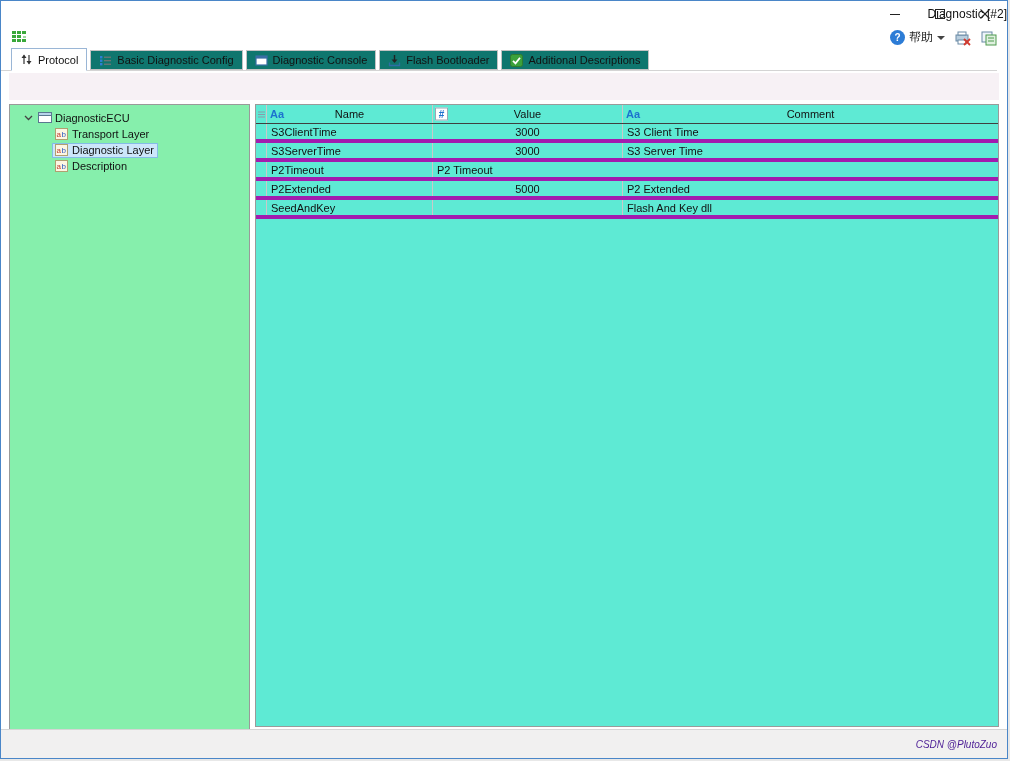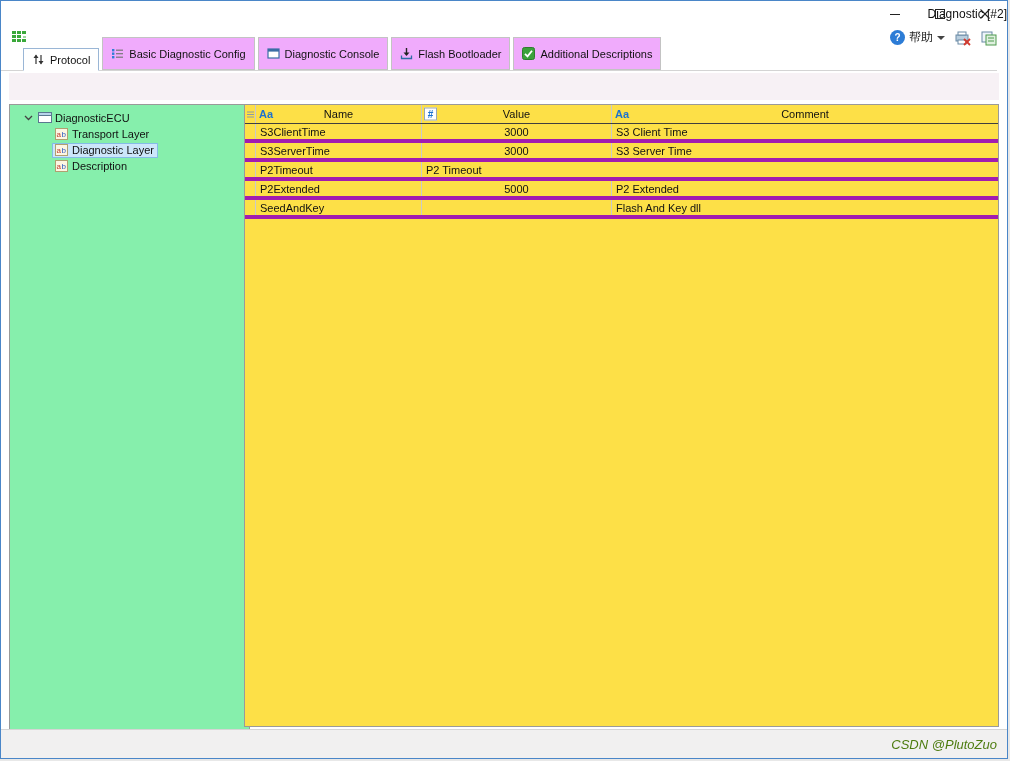--- a/index.html
+++ b/index.html
@@ -27,26 +27,26 @@
   .help-btn { display:flex; align-items:center; gap:4px; font-size:12px; color:#222; cursor:default; }
   .help-icon {
     width:15px; height:15px; border-radius:50%; background:#2c7cd6; color:#fff;
     font-size:10px; font-weight:bold; text-align:center; line-height:15px; display:inline-block;
   }
   .caret { width:0; height:0; border-left:4px solid transparent; border-right:4px solid transparent; border-top:4px solid #444; display:inline-block; }
   .tool-icon { width:17px; height:16px; display:inline-block; }
   
   .tabstrip {
     position:absolute; top:47px; left:0; right:10px; height:23px;
-    display:flex; align-items:flex-end; padding-left:22px; gap:3px;
+    display:flex; align-items:flex-end; padding-left:10px; gap:3px;
     border-bottom:1px solid #d4d4d4; background:#ffffff;
   }
   .tab {
-    height:33px; display:flex; align-items:center; gap:5px; padding:0 8px;
-    border:1px solid #c3c3c3; background:#f0abfc; font-size:11px; color:#111;
+    height:20px; display:flex; align-items:center; gap:5px; padding:0 8px;
+    border:1px solid #c3c3c3; background:#0f766e; font-size:11px; color:#111;
     white-space:nowrap; cursor:default;
   }
   .tab.active {
     background:#ffffff; border-color:#9ab6d6; height:23px;
     margin-bottom:-1px; border-bottom:1px solid #ffffff; z-index:2;
   }
   .tab-ic { width:13px; height:13px; display:inline-block; }
   
   .toolbar { position:absolute; top:72px; left:8px; right:8px; height:27px; background:#f7f1f5; }
   
@@ -56,22 +56,22 @@
   }
   .tree-row { height:16px; display:flex; align-items:center; cursor:default; }
   .tree-row.root { margin-top:5px; padding-left:12px; }
   .tree-row.child { padding-left:42px; }
   .chev { width:13px; height:13px; display:inline-flex; align-items:center; justify-content:center; margin-right:2px; }
   .tico { width:15px; height:13px; display:inline-flex; align-items:center; justify-content:center; }
   .hl { display:flex; align-items:center; gap:3px; padding:0 3px 0 1px; border:1px solid transparent; height:15px; }
   .tree-row.selected .hl { background:#cce6fa; border-color:#84bce6; }
   
   .table-panel {
-    position:absolute; top:103px; left:243px; right:8px; height:623px;
-    border:1px solid #9a9a9a; background:#fde047; font-size:11px; color:#111; overflow:hidden;
+    position:absolute; top:103px; left:254px; right:8px; height:623px;
+    border:1px solid #9a9a9a; background:#5eead4; font-size:11px; color:#111; overflow:hidden;
   }
   .thead, .trow { display:flex; height:19px; align-items:stretch; }
   .thead { border-bottom:1px solid #3f3f3f; }
   .trow { border-bottom:4px solid #a21caf; }
   .cell { border-right:1px solid #c9c9c9; display:flex; align-items:center; position:relative; overflow:hidden; }
   .cell:last-child { border-right:none; }
   .gutter { width:11px; justify-content:center; }
   .col-name { width:166px; }
   .col-value { width:190px; justify-content:center; }
   .col-comment { flex:1; }
@@ -81,21 +81,21 @@
     left:2px; width:13px; height:13px; border:1px solid #9aa7b5; background:#fff;
     text-align:center; line-height:12px; font-size:10px; font-weight:bold;
   }
   .hlabel { margin:0 auto; color:#111; font-weight:normal; }
   
   .statusbar {
     position:absolute; left:0; right:0; bottom:0; height:29px;
     background:#f1f0f0; border-top:1px solid #d5d5d5;
     display:flex; align-items:center; justify-content:flex-end; padding-right:10px;
   }
-  .watermark { color:#4d7c0f; font-size:13px; font-style:italic; }
+  .watermark { color:#4c1d95; font-size:10px; font-style:italic; }
 </style>
 </head>
 <body>
 
 <div class="window">
 
   <div class="titlebar">
     <div class="title">Diagnostic [#2]</div>
     <div class="win-controls">
       <button class="win-btn">

